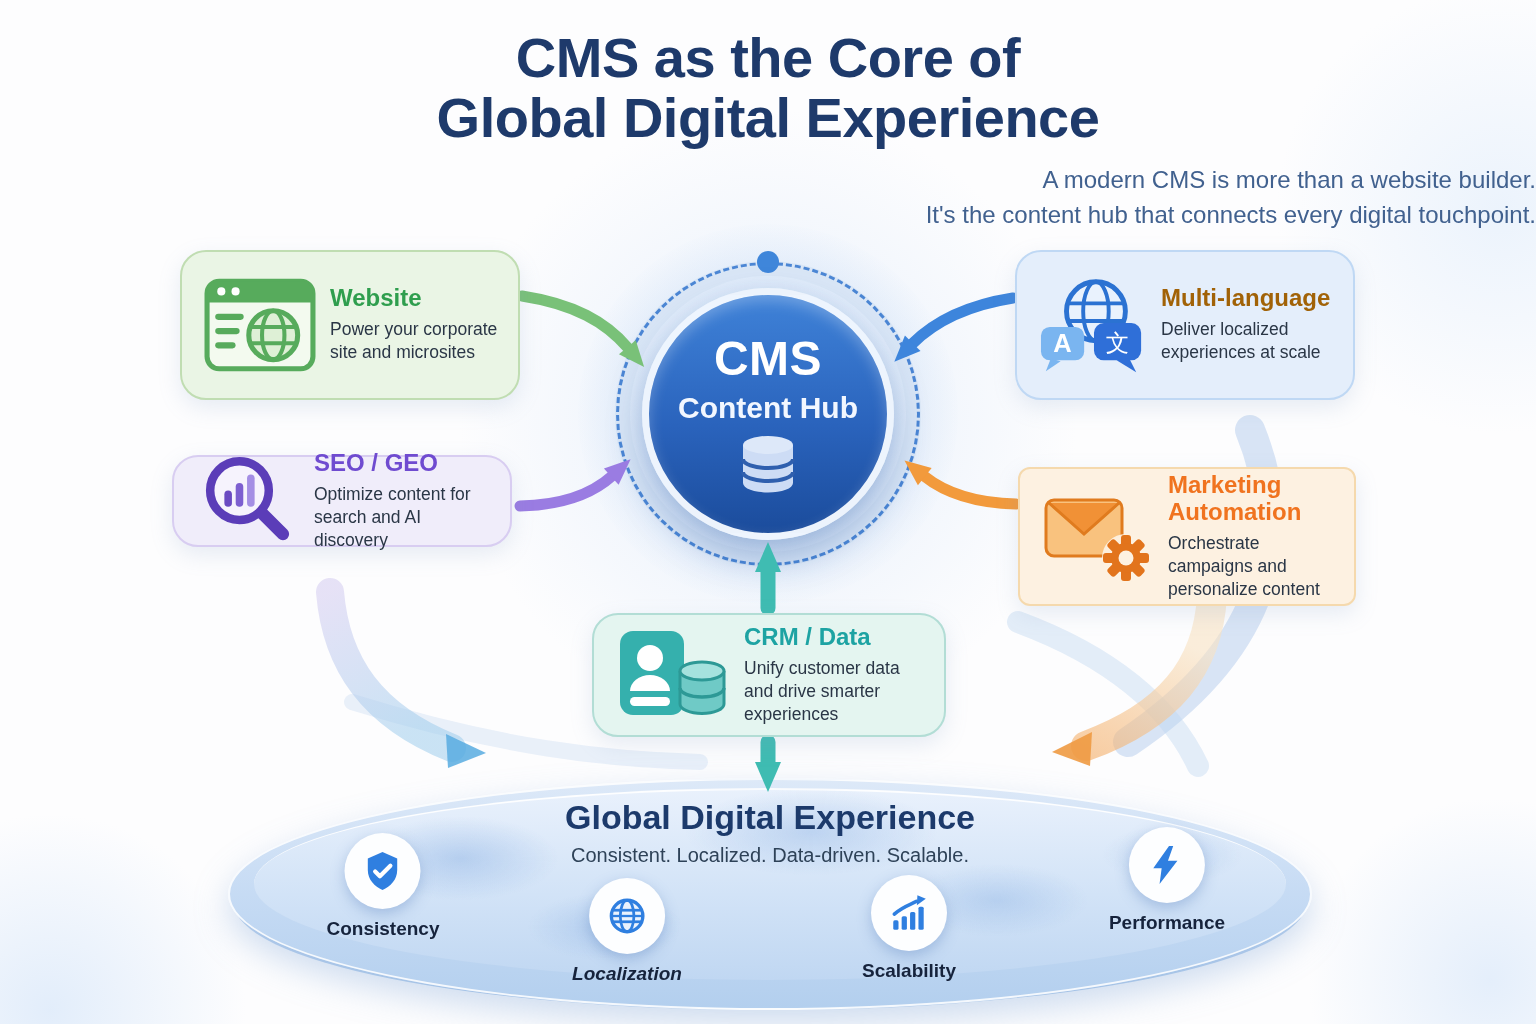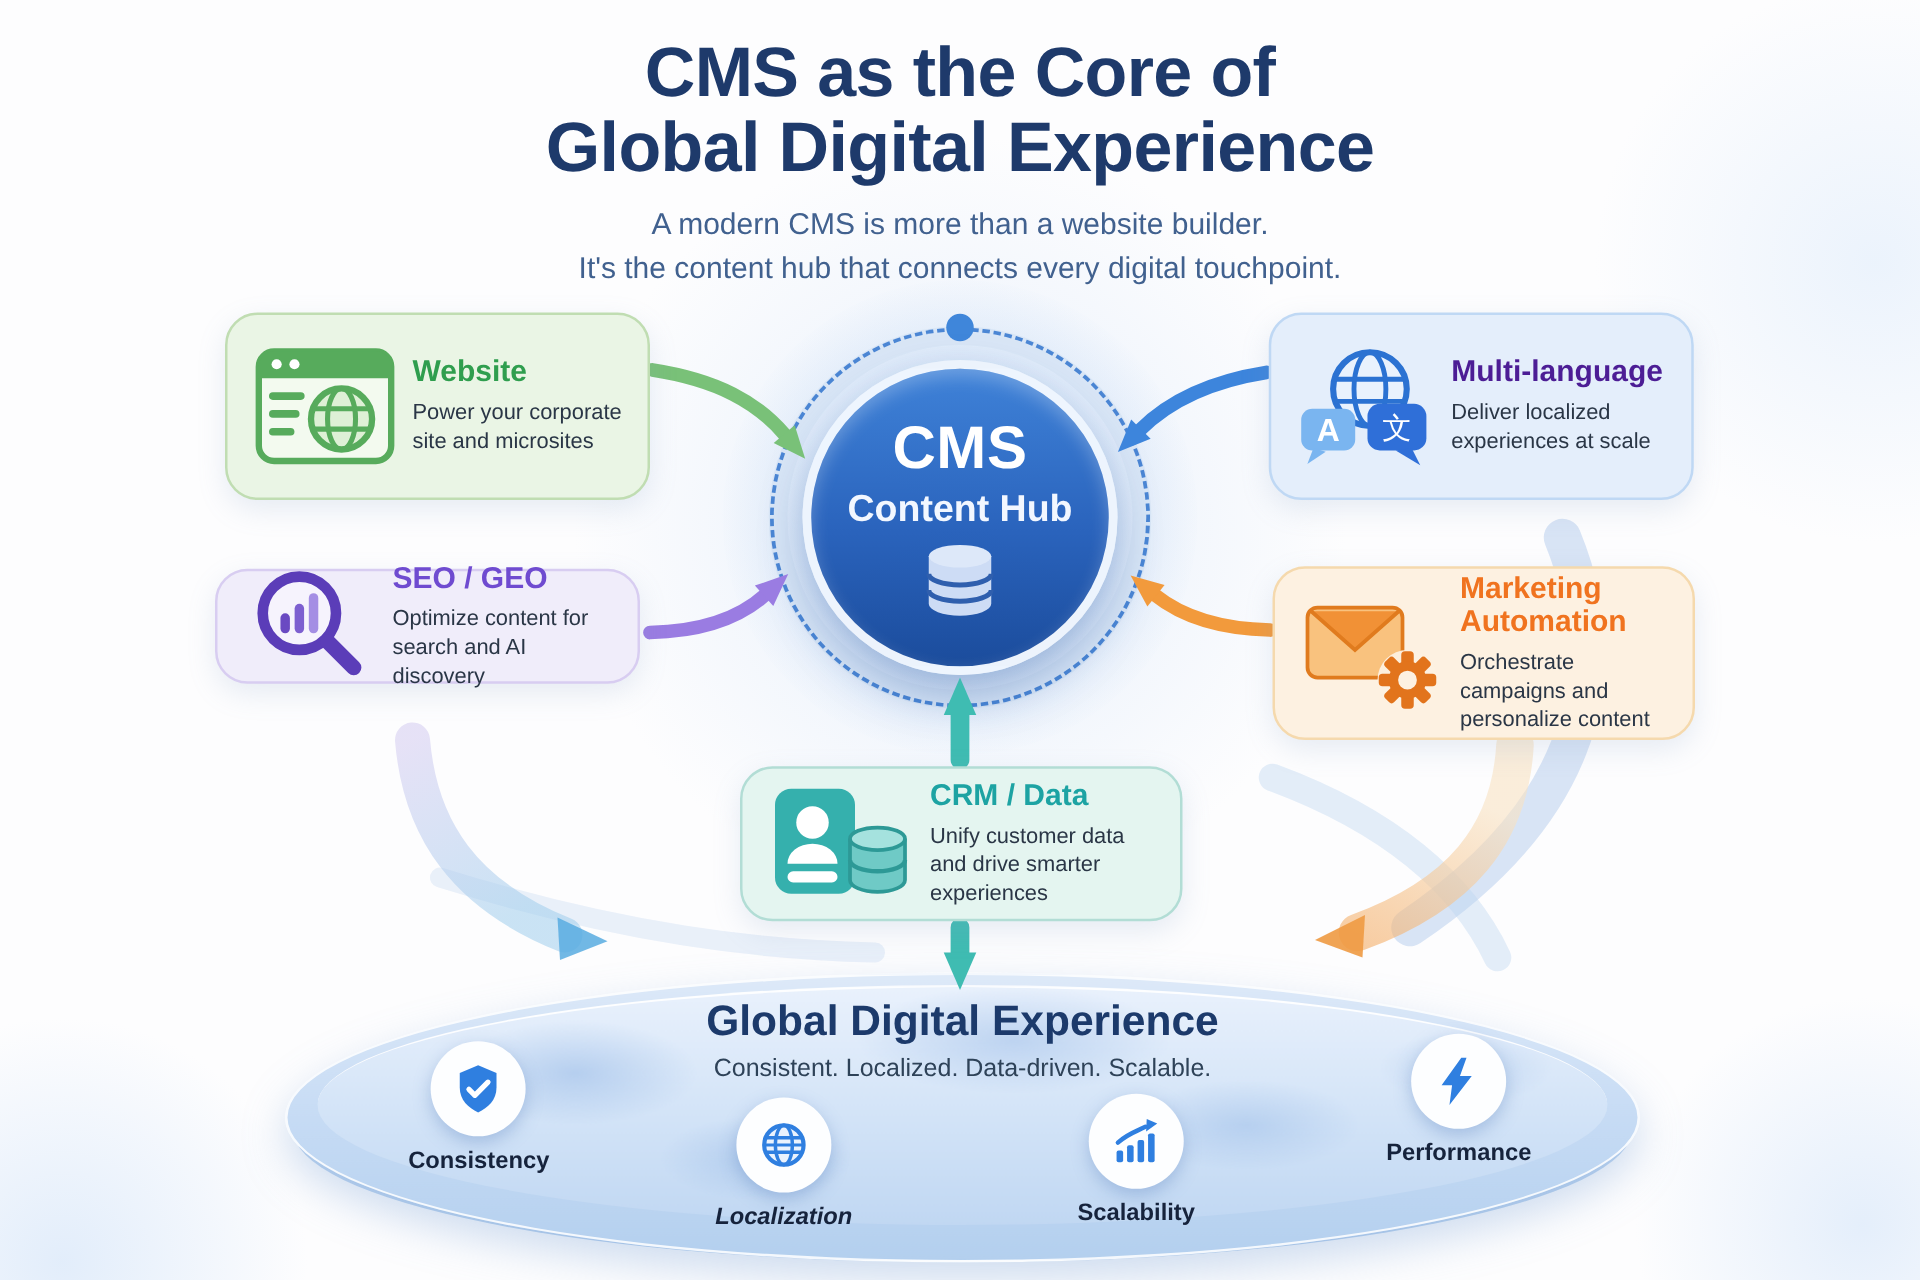--- a/index.html
+++ b/index.html
@@ -9,36 +9,36 @@
     background:
       radial-gradient(circle 430px at 768px 418px, rgba(206,224,247,.50), rgba(206,224,247,0) 72%),
       radial-gradient(circle 280px at 50px 1010px, rgba(204,224,248,.55), rgba(204,224,248,0) 70%),
       radial-gradient(circle 320px at 1500px 210px, rgba(214,231,250,.45), rgba(214,231,250,0) 70%),
       radial-gradient(circle 260px at 1490px 980px, rgba(204,224,248,.5), rgba(204,224,248,0) 70%),
       #fdfdfe;
   }
   
   .header { position:absolute; top:28px; left:0; width:100%; text-align:center; z-index:7; }
   .title-line { font-size:56px; font-weight:800; color:#1e3a6b; line-height:1.08; letter-spacing:-0.5px; }
-  .subtitle-line { font-size:24px; font-weight:500; color:#41618f; line-height:1.45; }
+  .subtitle-line { font-size:24px; font-weight:500; color:#41618f; line-height:1.45;text-align:right; }
   .subtitle-block { margin-top:14px; }
   
   .card {
     position:absolute; border:2px solid; border-radius:26px; display:flex; align-items:center;
     gap:14px; padding:16px 20px 16px 22px; z-index:7;
     box-shadow:0 8px 22px rgba(130,155,195,.18);
   }
   .card-icon { flex:0 0 auto; display:flex; align-items:center; justify-content:center; }
   .card-text { flex:1 1 auto; }
   .card-title { font-size:24px; font-weight:800; line-height:1.12; margin-bottom:6px; }
   .card-desc { font-size:17.5px; color:#2a3646; line-height:1.32; font-weight:500; }
   .card-website { left:180px; top:250px; width:340px; height:150px; }
   .card-multi { left:1015px; top:250px; width:340px; height:150px; }
   .card-seo { left:172px; top:455px; width:340px; height:92px; }
-  .card-marketing { left:1018px; top:453px; width:338px; height:139px; }
+  .card-marketing { left:1018px; top:467px; width:338px; height:139px;border-radius:12px; }
   .card-crm { left:592px; top:613px; width:354px; height:124px; }
   
   .hub-halo { position:absolute; left:578px; top:224px; width:380px; height:380px; border-radius:50%;
     background:radial-gradient(circle, rgba(196,218,245,.55) 40%, rgba(196,218,245,0) 72%); z-index:3; }
   .hub-band { position:absolute; left:615px; top:261px; width:306px; height:306px; border-radius:50%;
     border:15px solid #d9e6f6; z-index:4; }
   .hub-dashed { position:absolute; left:616px; top:262px; width:304px; height:304px; border-radius:50%;
     border:3px dashed #4b86d4; z-index:4; }
   .hub-dot { position:absolute; left:757px; top:251px; width:22px; height:22px; border-radius:50%;
     background:#3f86da; z-index:5; }
@@ -252,21 +252,21 @@
           <text x="24" y="78" font-size="26" font-weight="bold" fill="#ffffff" text-anchor="middle" font-family="Liberation Sans, sans-serif">A</text>
         </g>
         <g>
           <rect x="56" y="48" width="48" height="38" rx="10" fill="#2f6fd8"></rect>
           <path d="M92 84 l7 14 -20 -12 Z" fill="#2f6fd8"></path>
           <text x="80" y="76" font-size="24" fill="#ffffff" text-anchor="middle" font-family="Liberation Sans, sans-serif">文</text>
         </g>
       </svg>
     </div>
     <div class="card-text">
-      <div class="card-title" style="color: #4c1d95;">Multi-language</div>
+      <div class="card-title" style="color: #a16207;">Multi-language</div>
       <div class="card-desc">Deliver localized experiences at scale</div>
     </div>
   </div>
 
   <div class="card card-seo" style="background: rgb(240, 237, 250); border-color: rgb(216, 205, 241);">
     <div class="card-icon">
       <svg width="104" height="104" viewBox="0 0 110 110">
         <circle cx="46" cy="44" r="31" fill="#f6f3fd" stroke="#5b3db8" stroke-width="9"></circle>
         <rect x="30" y="44" width="8" height="17" rx="4" fill="#6a4ac2"></rect>
         <rect x="42" y="36" width="8" height="25" rx="4" fill="#7d5fd0"></rect>

